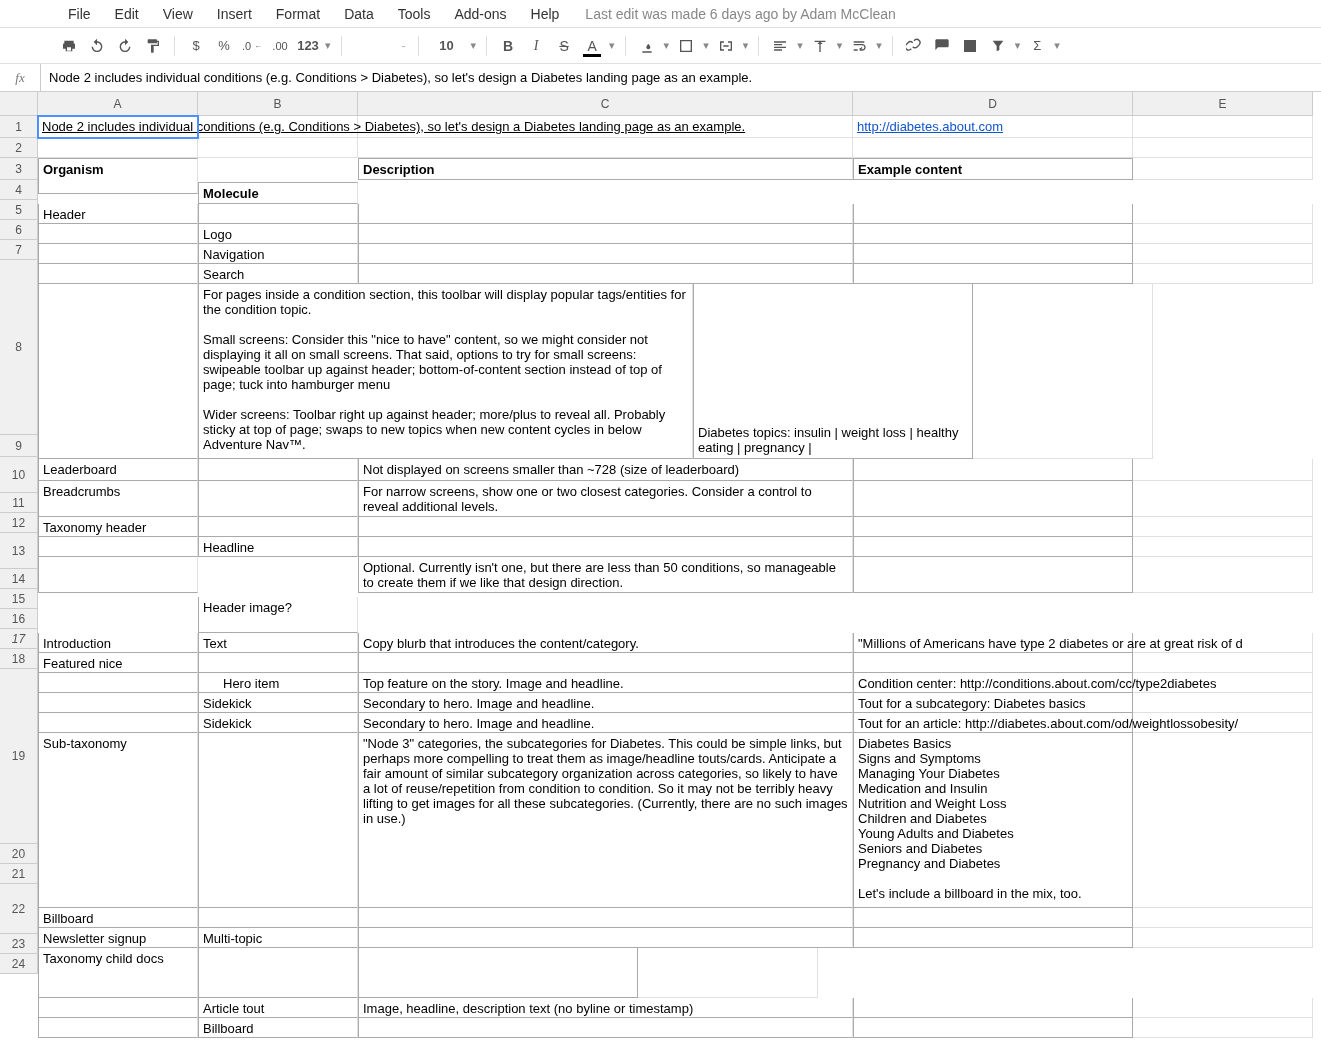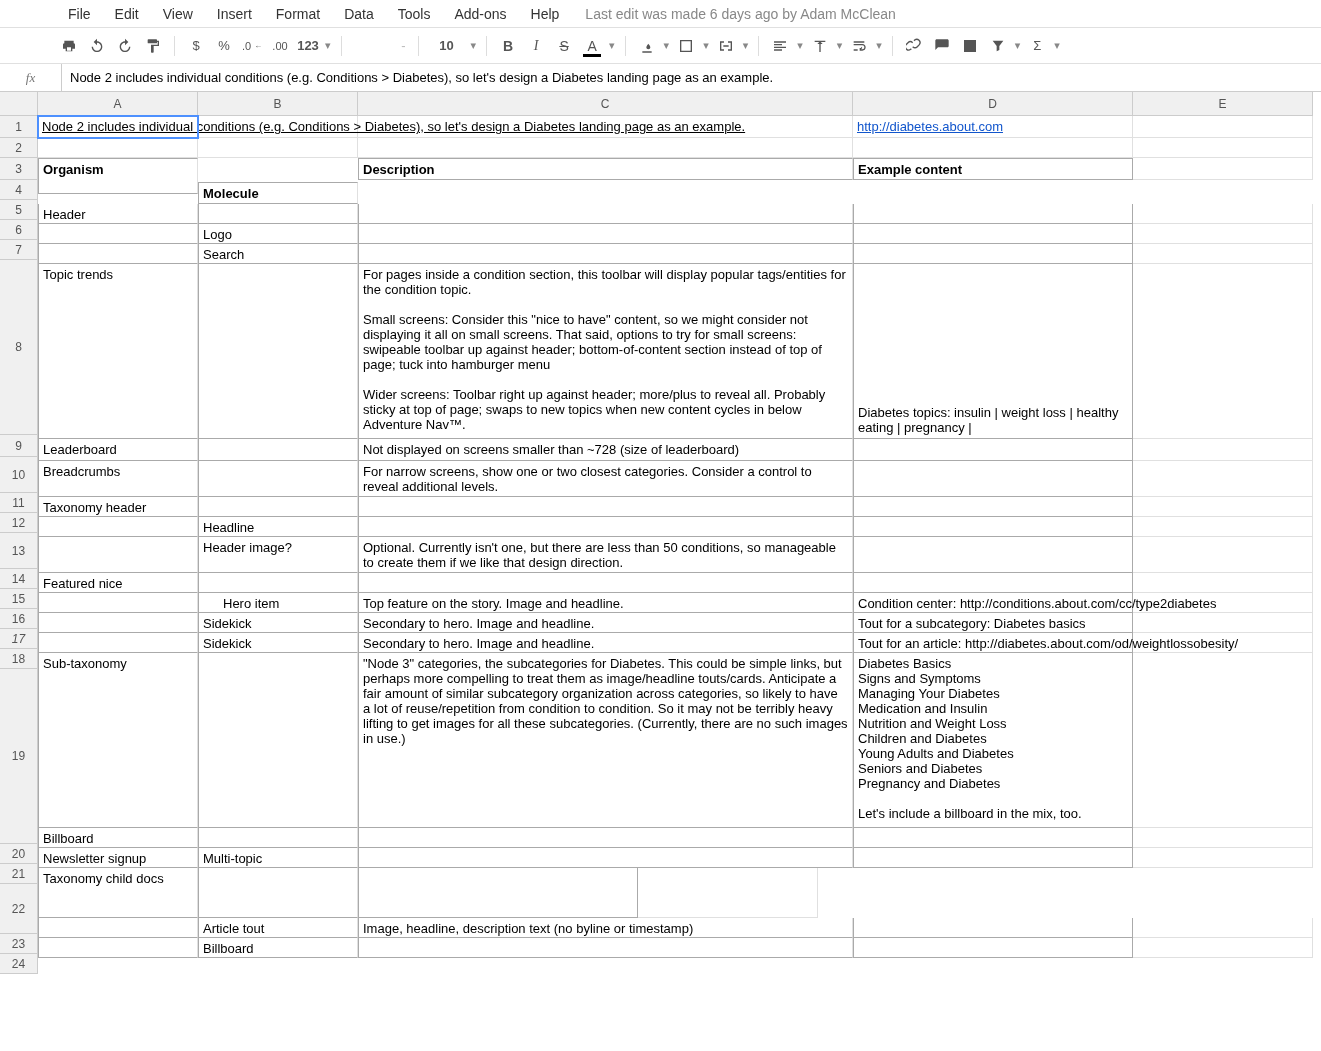--- a/index.html
+++ b/index.html
@@ -16,21 +16,21 @@
 .tb-sep { width: 1px; height: 20px; background: #ddd; margin: 0 6px; }
 .tb-text { font-size: 13px; color: #555; padding: 0 4px; }
 .tb-fontsize { width: 40px; text-align: center; }
 .tb-dash { color: #888; font-size: 11px; padding: 0 2px; }
 .tb-text-color { position: relative; }
 .tb-text-color .underline { position: absolute; bottom: 2px; left: 4px; right: 4px; height: 3px; background: #000; }
 .tb-btn svg { width: 16px; height: 16px; fill: #555; }
 
 
 .formula-bar { height: 28px; display: flex; align-items: center; border-bottom: 1px solid #ccc; }
-.fx-label { width: 62px; text-align: center; font-style: italic; color: #777; border-right: 1px solid #ccc; height: 100%; display: flex; align-items: center; justify-content: center; font-family: Georgia, serif; }
+.fx-label { width: 41px; text-align: center; font-style: italic; color: #777; border-right: 1px solid #ccc; height: 100%; display: flex; align-items: center; justify-content: center; font-family: Georgia, serif; }
 .fx-input { flex: 1; padding: 0 8px; border: none; outline: none; font-size: 13px; font-family: Arial, sans-serif; }
 
 
 .grid-container { display: flex; height: calc(100vh - 92px); overflow: hidden; }
 .corner { width: 38px; height: 24px; background: #f0f0f0; border-right: 1px solid #ccc; border-bottom: 1px solid #ccc; }
 .col-headers { display: flex; height: 24px; }
 .col-header { background: #f0f0f0; border-right: 1px solid #ccc; border-bottom: 1px solid #ccc; display: flex; align-items: center; justify-content: center; color: #555; font-size: 12px; }
 .row-headers { display: flex; flex-direction: column; }
 .row-header { width: 38px; background: #f0f0f0; border-right: 1px solid #ccc; border-bottom: 1px solid #ccc; display: flex; align-items: center; justify-content: center; color: #555; font-size: 12px; }
 .grid-top { display: flex; }
@@ -247,27 +247,33 @@
           </div>
           <div class="cell-row">
             <div class="cell col-A" style="height: 20px; border-bottom: 1px solid rgb(170, 170, 170); border-left: 1px solid rgb(170, 170, 170);"></div>
             <div class="cell col-B" style="height: 20px; border-bottom: 1px solid rgb(170, 170, 170); border-left: 1px solid rgb(170, 170, 170);">Logo</div>
             <div class="cell col-C" style="height: 20px; border-bottom: 1px solid rgb(170, 170, 170); border-left: 1px solid rgb(170, 170, 170);"></div>
             <div class="cell col-D" style="height: 20px; border-bottom: 1px solid rgb(170, 170, 170); border-right: 1px solid rgb(170, 170, 170); border-left: 1px solid rgb(170, 170, 170);"></div>
             <div class="cell col-E" style="height: 20px;"></div>
           </div>
           <div class="cell-row">
             <div class="cell col-A" style="height: 20px; border-bottom: 1px solid rgb(170, 170, 170); border-left: 1px solid rgb(170, 170, 170);"></div>
+            <div class="cell col-B" style="height: 20px; border-bottom: 1px solid rgb(170, 170, 170); border-left: 1px solid rgb(170, 170, 170);">Navigation</div>
+            <div class="cell col-C" style="height: 20px; border-bottom: 1px solid rgb(170, 170, 170); border-left: 1px solid rgb(170, 170, 170);"></div>
+            <div class="cell col-D" style="height: 20px; border-bottom: 1px solid rgb(170, 170, 170); border-right: 1px solid rgb(170, 170, 170); border-left: 1px solid rgb(170, 170, 170);"></div>
+            <div class="cell col-E" style="height: 20px;"></div>
+          </div>
+          <div class="cell-row">
+            <div class="cell col-A" style="height: 20px; border-bottom: 1px solid rgb(170, 170, 170); border-left: 1px solid rgb(170, 170, 170);"></div>
             <div class="cell col-B" style="height: 20px; border-bottom: 1px solid rgb(170, 170, 170); border-left: 1px solid rgb(170, 170, 170);">Search</div>
             <div class="cell col-C" style="height: 20px; border-bottom: 1px solid rgb(170, 170, 170); border-left: 1px solid rgb(170, 170, 170);"></div>
             <div class="cell col-D" style="height: 20px; border-bottom: 1px solid rgb(170, 170, 170); border-right: 1px solid rgb(170, 170, 170); border-left: 1px solid rgb(170, 170, 170);"></div>
             <div class="cell col-E" style="height: 20px;"></div>
           </div>
           <div class="cell-row">
-            <div class="cell col-A" style="height: 175px; border-bottom: 1px solid rgb(170, 170, 170); border-left: 1px solid rgb(170, 170, 170);">Topic trends</div>
             <div class="cell col-B" style="height: 175px; border-bottom: 1px solid rgb(170, 170, 170); border-left: 1px solid rgb(170, 170, 170);"></div>
             <div class="cell col-C" style="height: 175px; border-bottom: 1px solid rgb(170, 170, 170); border-left: 1px solid rgb(170, 170, 170);">For pages inside a condition section, this toolbar will display popular tags/entities for the condition topic.
 
 Small screens: Consider this "nice to have" content, so we might consider not displaying it all on small screens. That said, options to try for small screens: swipeable toolbar up against header; bottom-of-content section instead of top of page; tuck into hamburger menu
 
 Wider screens: Toolbar right up against header; more/plus to reveal all. Probably sticky at top of page; swaps to new topics when new content cycles in below Adventure Nav™.</div>
             <div class="cell col-D" style="height: 175px; align-items: flex-end; border-bottom: 1px solid rgb(170, 170, 170); border-right: 1px solid rgb(170, 170, 170); border-left: 1px solid rgb(170, 170, 170);">Diabetes topics: insulin | weight loss | healthy eating | pregnancy |</div>
             <div class="cell col-E" style="height: 175px;"></div>
           </div>
           <div class="cell-row">
@@ -293,24 +299,31 @@
           </div>
           <div class="cell-row">
             <div class="cell col-A" style="height: 20px; border-bottom: 1px solid rgb(170, 170, 170); border-left: 1px solid rgb(170, 170, 170);"></div>
             <div class="cell col-B" style="height: 20px; border-bottom: 1px solid rgb(170, 170, 170); border-left: 1px solid rgb(170, 170, 170);">Headline</div>
             <div class="cell col-C" style="height: 20px; border-bottom: 1px solid rgb(170, 170, 170); border-left: 1px solid rgb(170, 170, 170);"></div>
             <div class="cell col-D" style="height: 20px; border-bottom: 1px solid rgb(170, 170, 170); border-right: 1px solid rgb(170, 170, 170); border-left: 1px solid rgb(170, 170, 170);"></div>
             <div class="cell col-E" style="height: 20px;"></div>
           </div>
           <div class="cell-row">
             <div class="cell col-A" style="height: 36px; border-bottom: 1px solid rgb(170, 170, 170); border-left: 1px solid rgb(170, 170, 170);"></div>
-            <div class="cell col-B" style="height: 36px; border-bottom: 1px solid rgb(170, 170, 170); border-left: 1px solid rgb(170, 170, 170);">Header image?</div>
+            <div class="cell col-B" style="height: 36px; border-bottom: 1px solid rgb(170, 170, 170); border-left: 1px solid rgb(170, 170, 170); margin-top: 40px;">Header image?</div>
             <div class="cell col-C" style="height: 36px; border-bottom: 1px solid rgb(170, 170, 170); border-left: 1px solid rgb(170, 170, 170);">Optional. Currently isn't one, but there are less than 50 conditions, so manageable to create them if we like that design direction.</div>
             <div class="cell col-D" style="height: 36px; border-bottom: 1px solid rgb(170, 170, 170); border-right: 1px solid rgb(170, 170, 170); border-left: 1px solid rgb(170, 170, 170);"></div>
             <div class="cell col-E" style="height: 36px;"></div>
+          </div>
+          <div class="cell-row">
+            <div class="cell col-A" style="height: 20px; border-bottom: 1px solid rgb(170, 170, 170); border-left: 1px solid rgb(170, 170, 170);">Introduction</div>
+            <div class="cell col-B" style="height: 20px; border-bottom: 1px solid rgb(170, 170, 170); border-left: 1px solid rgb(170, 170, 170);">Text</div>
+            <div class="cell col-C" style="height: 20px; border-bottom: 1px solid rgb(170, 170, 170); border-left: 1px solid rgb(170, 170, 170);">Copy blurb that introduces the content/category.</div>
+            <div class="cell col-D overflow-vis" style="height: 20px; border-bottom: 1px solid rgb(170, 170, 170); border-right: 1px solid rgb(170, 170, 170); border-left: 1px solid rgb(170, 170, 170);">"Millions of Americans have type 2 diabetes or are at great risk of d</div>
+            <div class="cell col-E" style="height: 20px;"></div>
           </div>
           <div class="cell-row">
             <div class="cell col-A" style="height: 20px; border-bottom: 1px solid rgb(170, 170, 170); border-left: 1px solid rgb(170, 170, 170);">Featured nice</div>
             <div class="cell col-B" style="height: 20px; border-bottom: 1px solid rgb(170, 170, 170); border-left: 1px solid rgb(170, 170, 170);"></div>
             <div class="cell col-C" style="height: 20px; border-bottom: 1px solid rgb(170, 170, 170); border-left: 1px solid rgb(170, 170, 170);"></div>
             <div class="cell col-D" style="height: 20px; border-bottom: 1px solid rgb(170, 170, 170); border-right: 1px solid rgb(170, 170, 170); border-left: 1px solid rgb(170, 170, 170);"></div>
             <div class="cell col-E" style="height: 20px;"></div>
           </div>
           <div class="cell-row">
             <div class="cell col-A" style="height: 20px; border-bottom: 1px solid rgb(170, 170, 170); border-left: 1px solid rgb(170, 170, 170);"></div>

